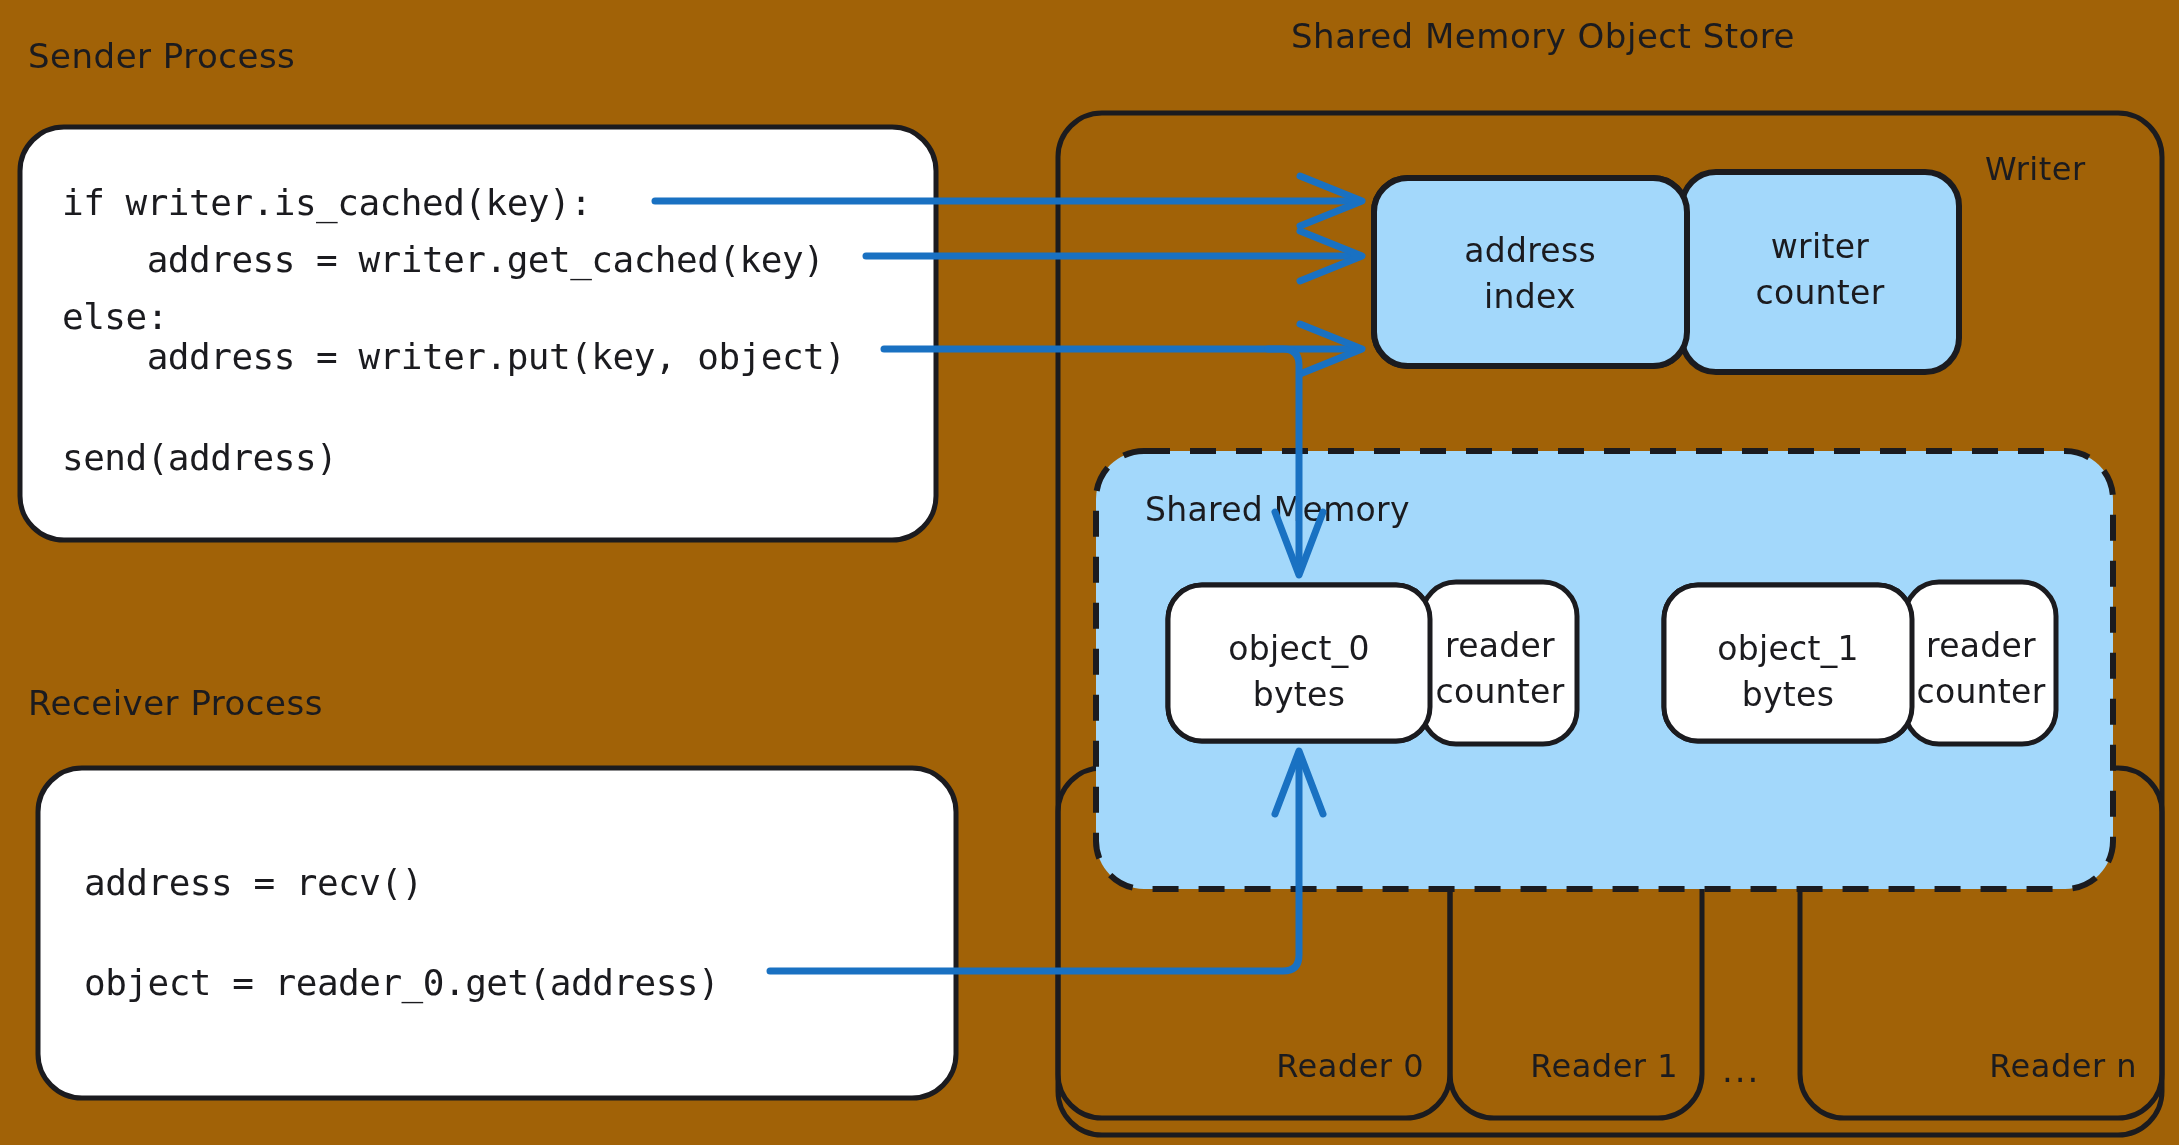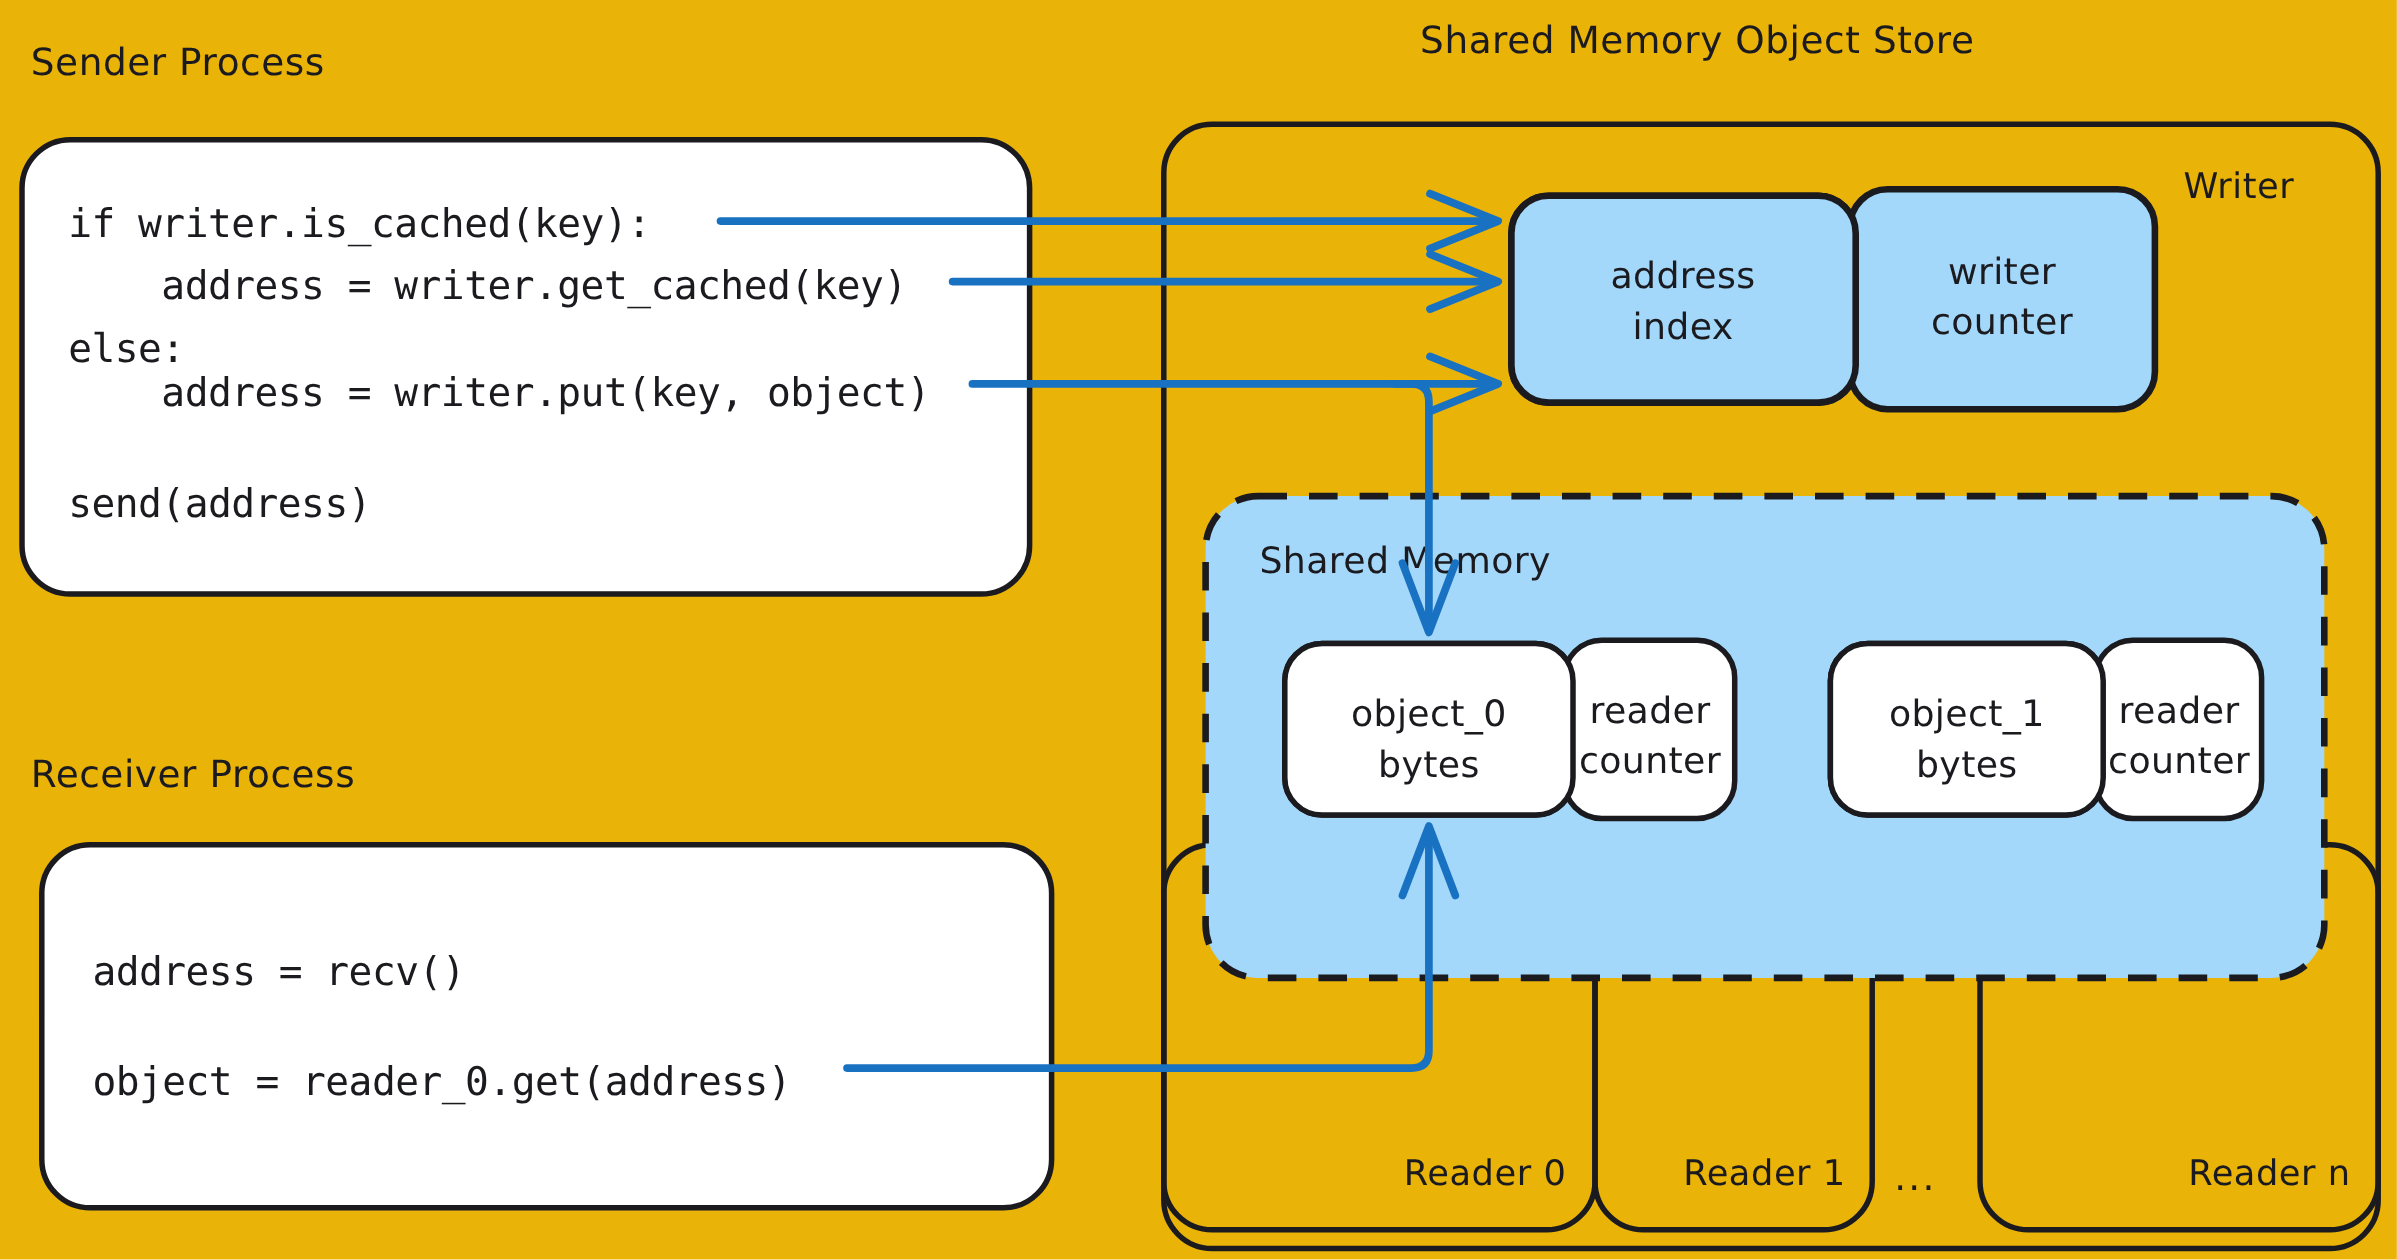--- a/index.html
+++ b/index.html
@@ -10,21 +10,21 @@
   body {
     width: 2179px;
     height: 1145px;
     overflow: hidden;
     font-family: "DejaVu Sans", sans-serif;
   }
   #canvas {
     position: relative;
     width: 2179px;
     height: 1145px;
-    background: #eab308;
+    background: #a16207;
   }
   svg.diagram {
     position: absolute;
     top: 0;
     left: 0;
     width: 2179px;
     height: 1145px;
   }
   
   .hand {

